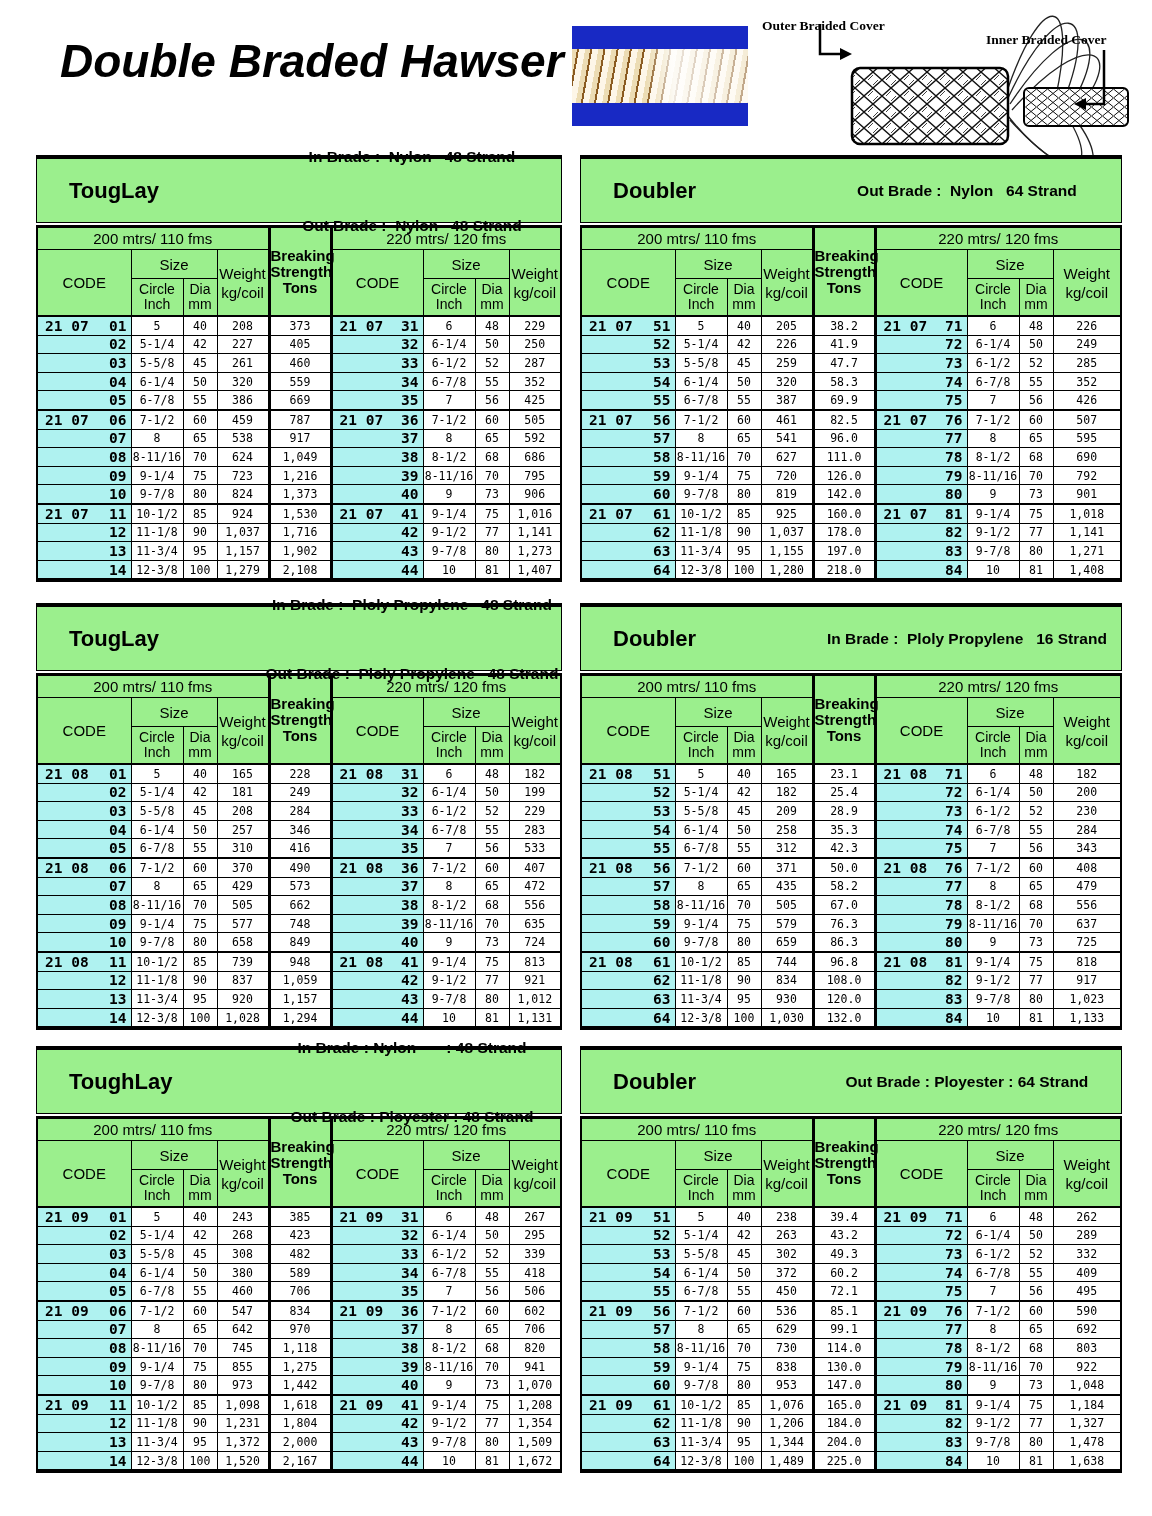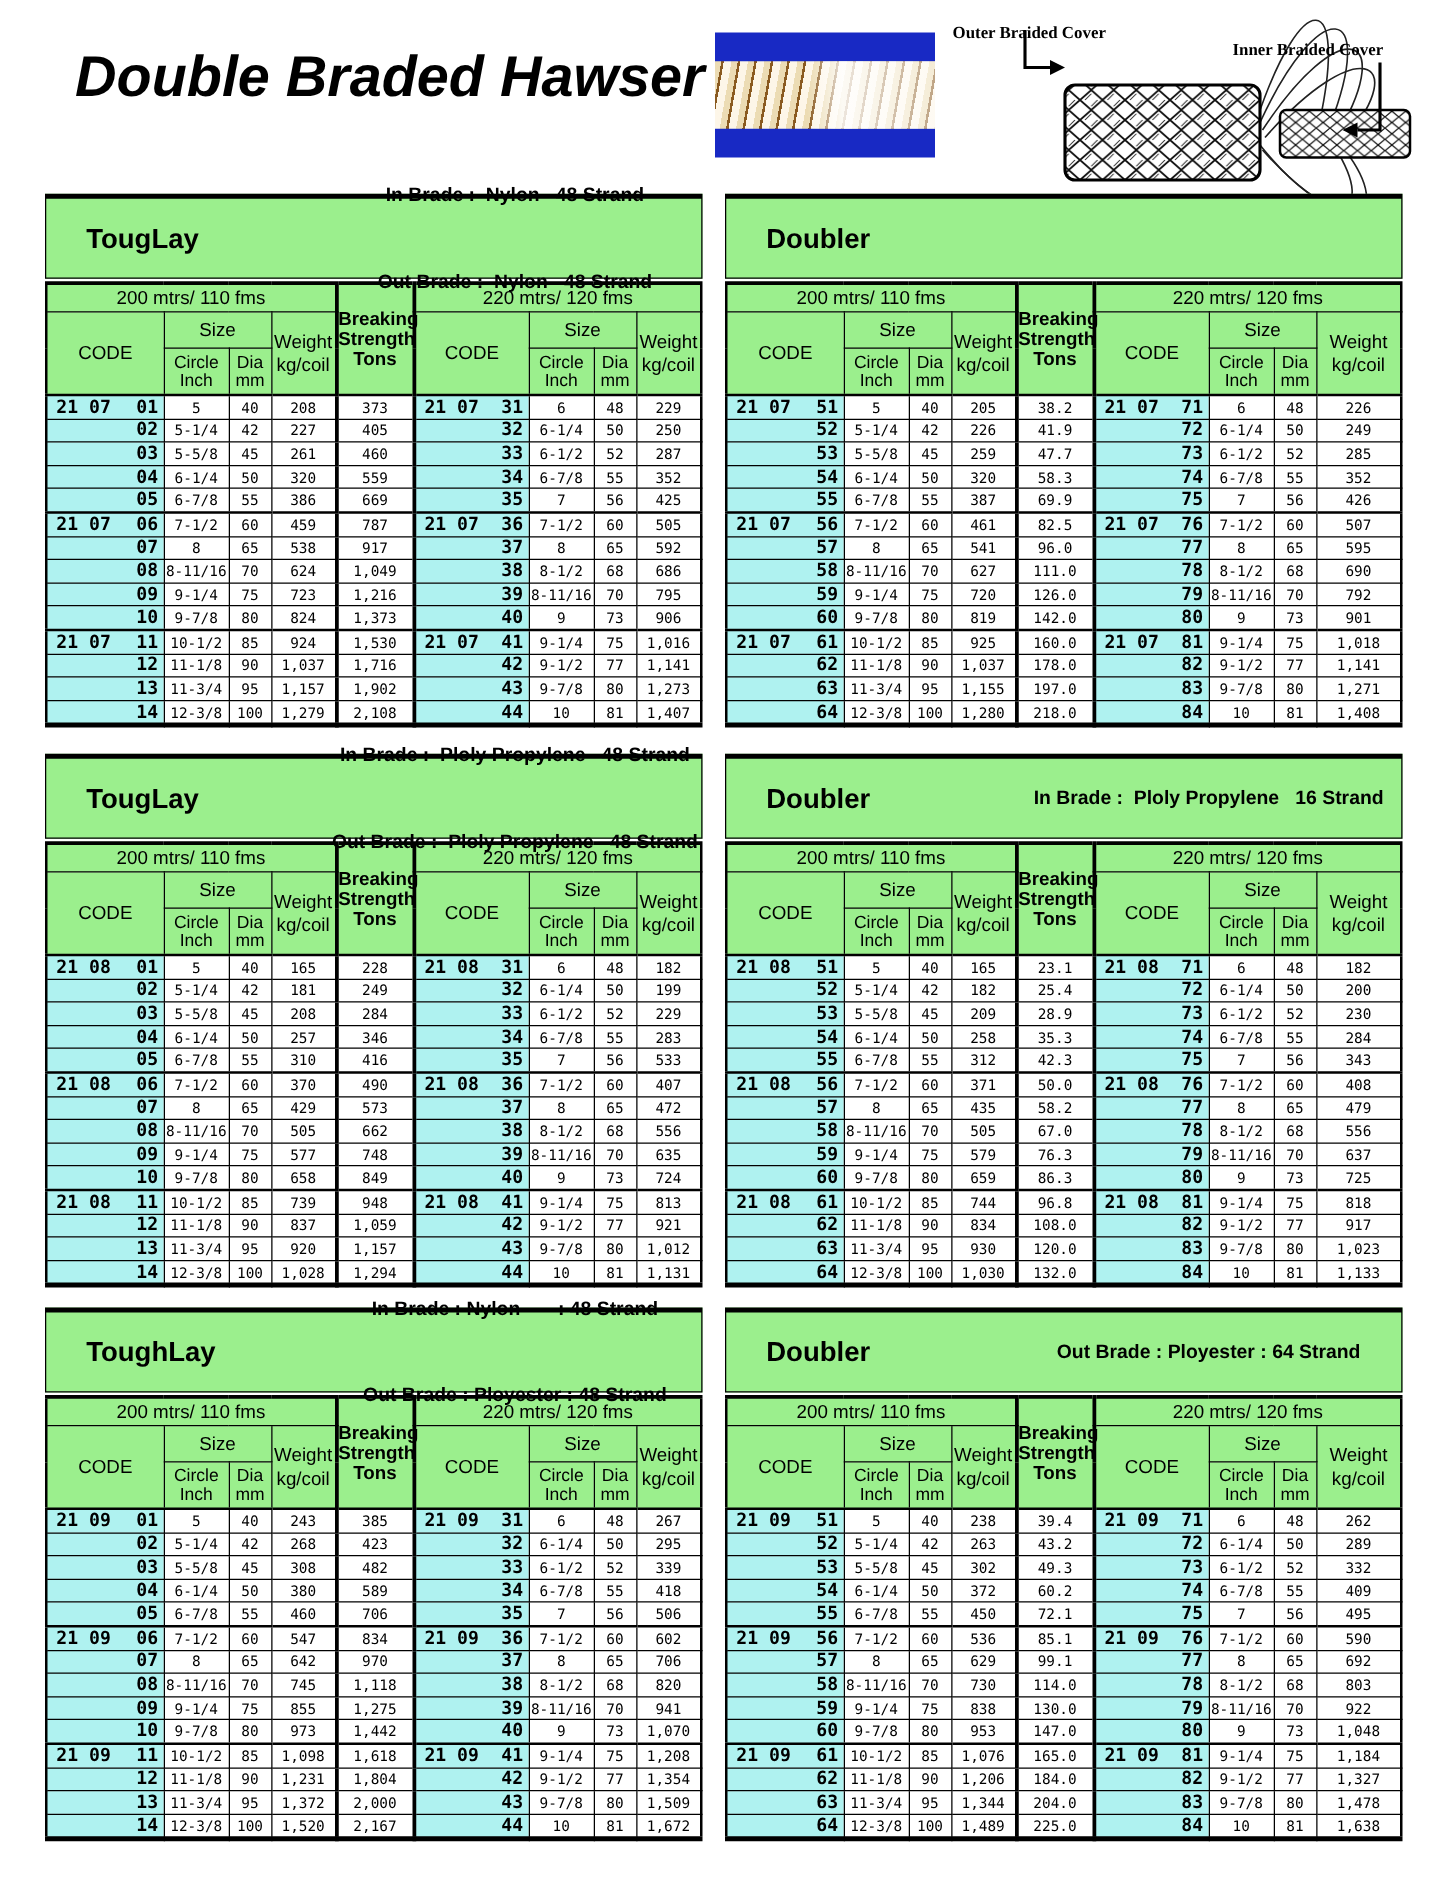--- a/index.html
+++ b/index.html
@@ -464,20 +464,21 @@
             <td>81</td>
             <td>1,407</td>
           </tr>
         </tbody>
     </table>
   </div>
     <div class="card">
     <div class="band">
       <div class="band-name">Doubler</div>
       <div class="band-brade">
+        <div>Out Brade :  Nylon   64 Strand</div>
       </div>
     </div>
     <table>
       <colgroup>
         <col style="width:94px">
           <col style="width:52px">
           <col style="width:34px">
         <col style="width:52px">
           <col style="width:62px">
           <col style="width:92px">

